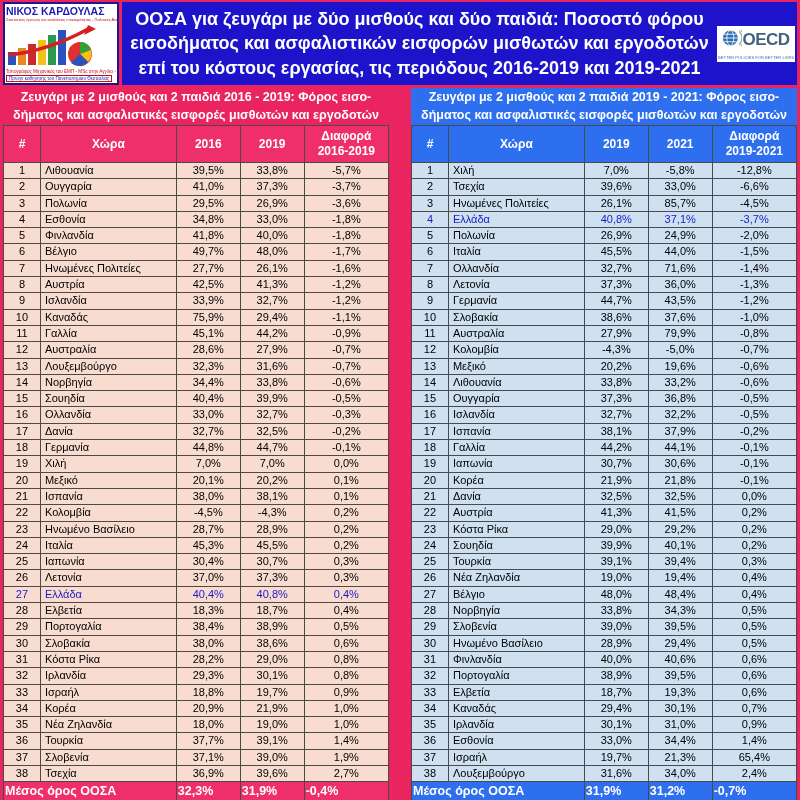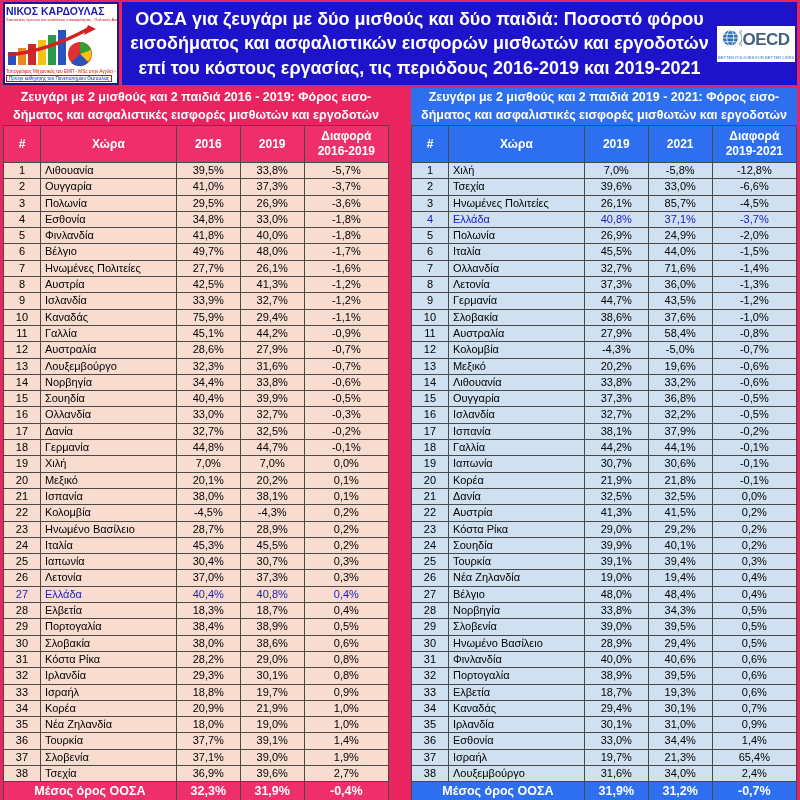--- a/index.html
+++ b/index.html
@@ -28,21 +28,21 @@
   table{border-collapse:collapse;width:100%;table-layout:fixed;}
   th,td{border:1px solid #4a4a4a;box-sizing:border-box;}
   thead th{height:37px;color:#fff;font-size:12px;font-weight:bold;text-align:center;line-height:1.25;padding:0 1px;}
   .panel.left thead th,.panel.left tfoot td{background:#ef2f6b;}
   .panel.right thead th,.panel.right tfoot td{background:#2e6ff0;}
   tbody td{height:15.3px;line-height:15.3px;font-size:11px;color:#000;text-align:center;padding:0;white-space:nowrap;overflow:hidden;}
   tbody td.c-country{text-align:left;padding-left:4px;}
   .panel.left tbody td{background:#f8dcd0;}
   .panel.right tbody td{background:#cfe0f1;}
   tr.hl td{color:#1a1ac6;}
-  tfoot td{height:16px;color:#fff;font-weight:bold;font-size:12.5px;text-align:center;line-height:16px;}
+  tfoot td{height:16px;color:#fff;font-weight:bold;font-size:12.5px;line-height:16px;}
 </style>
 </head>
 <body>
 
 <div class="page">
 
   <div class="hdr">
 
     <div class="logo-box">
       <div class="logo-name">ΝΙΚΟΣ ΚΑΡΔΟΥΛΑΣ</div>
@@ -486,21 +486,21 @@
               <td>10</td>
               <td class="c-country">Σλοβακία</td>
               <td>38,6%</td>
               <td>37,6%</td>
               <td>-1,0%</td>
             </tr>
             <tr>
               <td>11</td>
               <td class="c-country">Αυστραλία</td>
               <td>27,9%</td>
-              <td>58,4%</td>
+              <td>79,9%</td>
               <td>-0,8%</td>
             </tr>
             <tr>
               <td>12</td>
               <td class="c-country">Κολομβία</td>
               <td>-4,3%</td>
               <td>-5,0%</td>
               <td>-0,7%</td>
             </tr>
             <tr>

